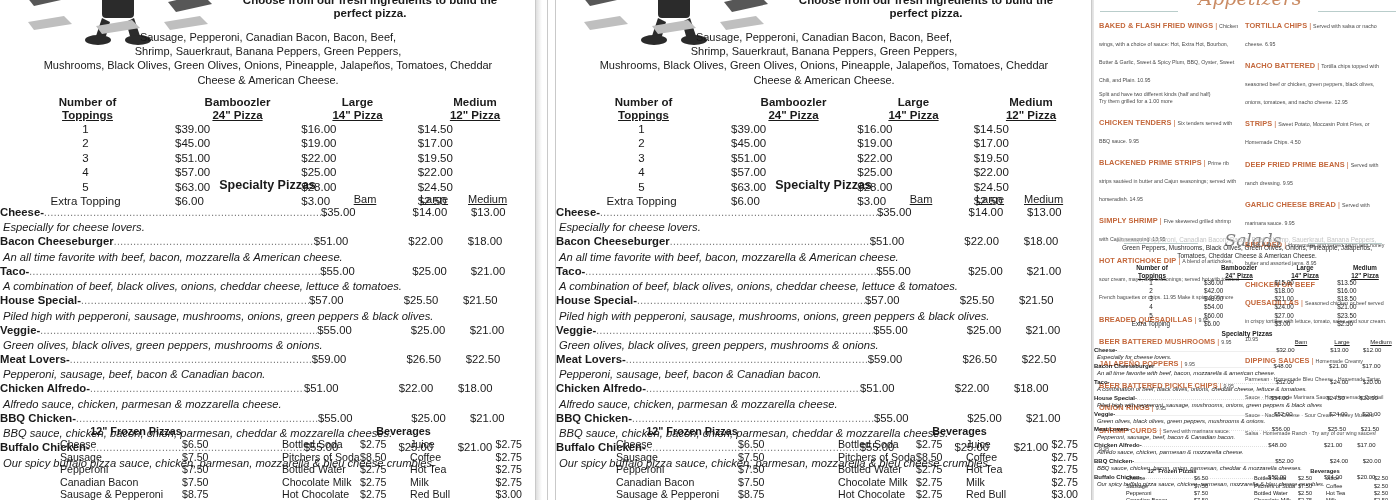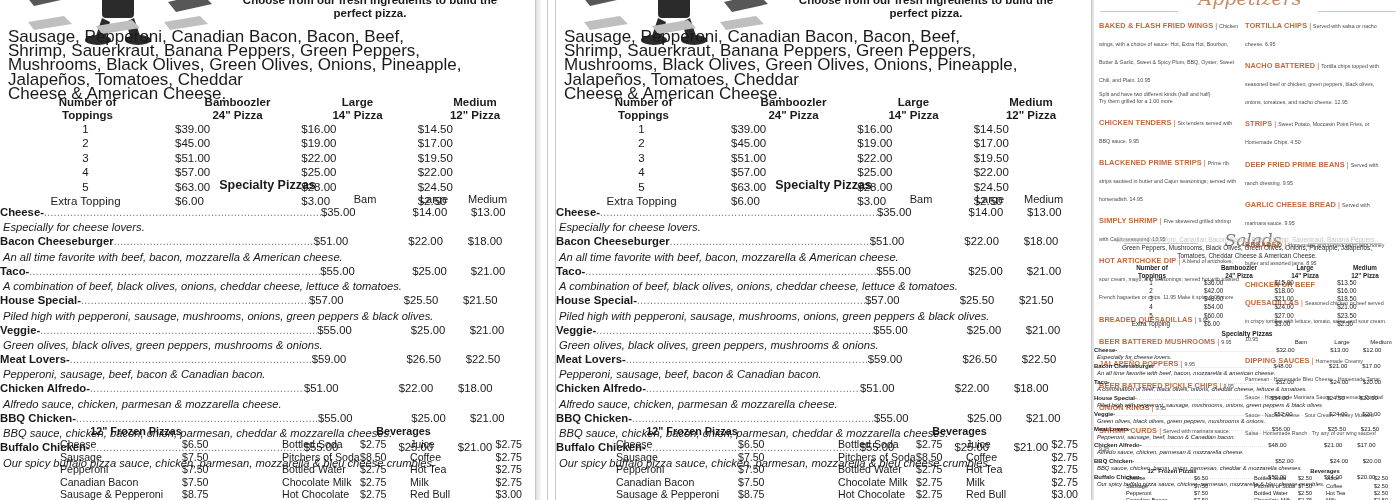--- a/index.html
+++ b/index.html
@@ -16,30 +16,30 @@
   #panel-1{left:0;width:535px;}
   #panel-2{left:556px;width:535px;}
   #panel-3{left:1094px;width:306px;}
 
   .gutter{position:absolute;top:0;height:500px;background:#ffffff;}
   .gutter .ln{position:absolute;top:0;bottom:0;width:1px;background:#c9c9c9;}
   .gutter .sh{position:absolute;top:0;bottom:0;width:6px;
     background:linear-gradient(90deg,rgba(0,0,0,.13),rgba(0,0,0,0));}
   #gutter-a{left:535px;width:21px;}
   #gutter-b{left:1091px;width:3px;}
-  .u{}
+  .u{text-decoration:underline;}
 
   
   .bigpage{position:absolute;left:0;top:0;width:535px;height:500px;}
   .hero{position:absolute;left:0;top:0;width:535px;height:92px;}
   .heroart{position:absolute;left:18px;top:-48px;width:200px;height:140px;}
   .herotext{position:absolute;left:210px;top:-6px;width:320px;}
   .herotext .l1{font-size:11.5px;font-weight:bold;line-height:13px;text-align:center;}
   .toppings-list{position:absolute;left:8px;top:30px;width:520px;
-    font-size:17px;line-height:14.2px;}
+    font-size:11px;line-height:14.2px;text-align:center;}
 
   .ptable{position:absolute;left:0;top:96px;width:535px;font-size:11.5px;}
   .ptable .hrow{display:flex;}
   .ptable .hcell{text-align:center;font-weight:bold;line-height:13px;}
   .ptable .c0{width:175px;}
   .ptable .c1{width:125px;text-align:left;}
   .ptable .c2{width:115px;text-align:left;}
   .ptable .c3{width:120px;text-align:left;}
   .ptable .hcell.c1,.ptable .hcell.c2,.ptable .hcell.c3{text-align:center;}
   .ptable .drow{display:flex;line-height:14.4px;}

